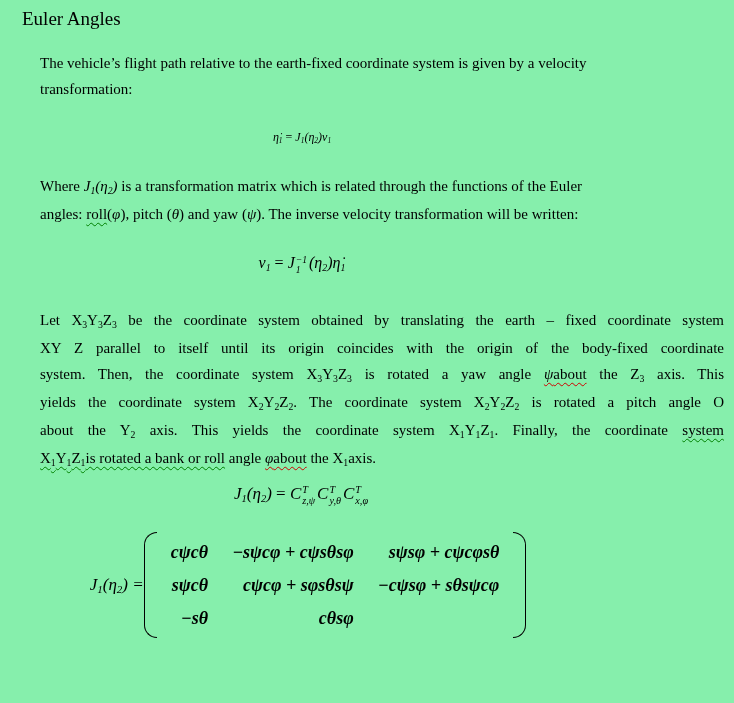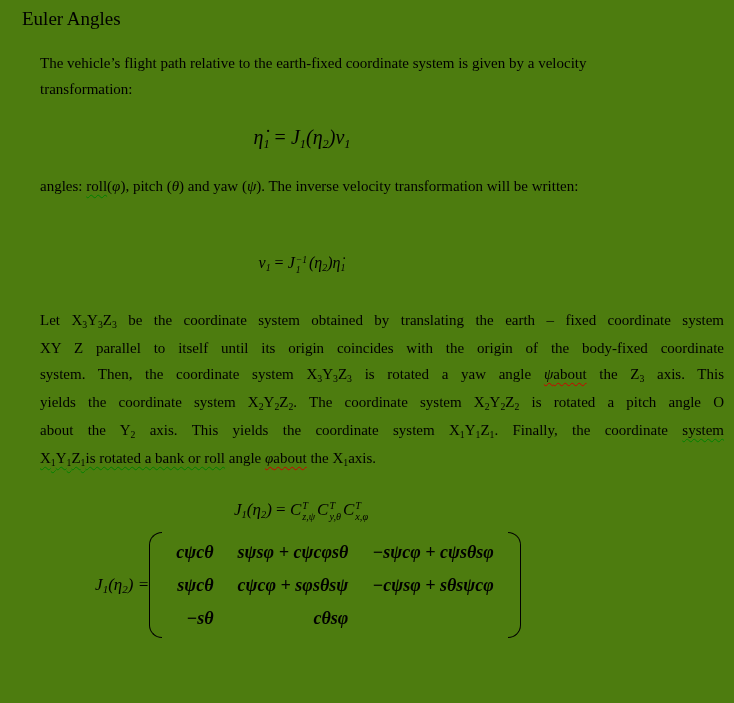--- a/index.html
+++ b/index.html
@@ -1,19 +1,19 @@
 <!DOCTYPE html>
 <html><head>
 <meta charset="utf-8">
 <style>
   html,body{margin:0;padding:0;}
   .page{
     position:relative;
     width:734px;height:703px;
-    background:#4d7c0f;color:#000000;
+    background:#86efac;color:#000000;
     font-family:"Liberation Serif","DejaVu Serif",serif;
     font-size:15px;
     overflow:hidden;
   }
   .doc-title{
     position:absolute;top:8px;left:22px;
     font-size:19px;font-weight:normal;margin:0;
   }
   .para{position:absolute;left:40px;width:686px;line-height:26px;}
   .p1{top:50px;}
@@ -32,23 +32,23 @@
     text-underline-offset:3px;text-decoration-skip-ink:none;
   }
   .sg.green{
     text-decoration-line:underline;text-decoration-style:wavy;
     text-decoration-color:#008000;text-decoration-thickness:1px;
     text-underline-offset:3px;text-decoration-skip-ink:none;text-align:center;
   }
 
   
   .eq{position:absolute;left:22px;width:560px;text-align:center;}
-  .eq1{top:120px;font-size:20px;line-height:34px;}
+  .eq1{top:120px;font-size:12px;line-height:34px;}
   .eq2{top:246px;font-size:16px;line-height:34px;}
-  .eq3{top:492px;font-size:17px;line-height:36px;}
+  .eq3{top:476px;font-size:17px;line-height:36px;}
   .eq .sg.sub{font-size:0.62em;top:0.3em;}
 
   .stack{
     display:inline-flex;flex-direction:column;align-items:flex-start;
     vertical-align:middle;line-height:1.05;font-size:0.6em;font-style:italic;
     margin:0 2px 0 1px;transform:translateY(1px);
   }
   .st-sup,.st-sub{display:block;}
 
   
@@ -82,20 +82,21 @@
   <h1 class="doc-title">Euler Angles</h1>
 
   <div class="para p1">
     <div class="line"><span class="sg">The vehicle’s flight path relative to the earth-fixed coordinate system is given by a velocity</span></div>
     <div class="line"><span class="sg">transformation:</span></div>
   </div>
 
   <div class="eq eq1"><span class="sg i">η̇</span><span class="sg i sub">1</span><span class="sg"> = </span><span class="sg i">J</span><span class="sg i sub">1</span><span class="sg i">(</span><span class="sg i">η</span><span class="sg i sub">2</span><span class="sg i">)</span><span class="sg i">ν</span><span class="sg i sub">1</span></div>
 
   <div class="para p2">
+    <div class="line"><span class="sg">Where  </span><span class="sg i">J</span><span class="sg i sub">1</span><span class="sg i">(</span><span class="sg i">η</span><span class="sg i sub">2</span><span class="sg i">)</span><span class="sg"> is a transformation matrix which is related through the functions of the Euler</span></div>
     <div class="line"><span class="sg">angles: </span><span class="sg green">roll</span><span class="sg">(</span><span class="sg i">φ</span><span class="sg">), pitch (</span><span class="sg i">θ</span><span class="sg">) and yaw (</span><span class="sg i">ψ</span><span class="sg">). The inverse velocity transformation will be written:</span></div>
   </div>
 
   <div class="eq eq2"><span class="sg i">ν</span><span class="sg i sub">1</span><span class="sg"> = </span><span class="sg i">J</span><span class="stack">
         <span class="st-sup">−1</span>
         <span class="st-sub">1</span>
       </span><span class="sg i">(</span><span class="sg i">η</span><span class="sg i sub">2</span><span class="sg i">)</span><span class="sg i">η̇</span><span class="sg i sub">1</span></div>
 
   <div class="para p3">
     <div class="line jline"><span class="sg">Let X</span><span class="sg sub">3</span><span class="sg">Y</span><span class="sg sub">3</span><span class="sg">Z</span><span class="sg sub">3</span><span class="sg"> be the coordinate system obtained by translating the earth – fixed coordinate system</span></div>
@@ -115,22 +116,22 @@
       </span><span class="sg i">C</span><span class="stack">
         <span class="st-sup">T</span>
         <span class="st-sub">x,φ</span>
       </span></div>
 
   <div class="matrix-wrap">
     <span class="matrix-label"><span class="sg i">J</span><span class="sg i sub">1</span><span class="sg i">(</span><span class="sg i">η</span><span class="sg i sub">2</span><span class="sg i">)</span><span class="sg"> =</span></span>
     <span class="mparen l"></span>
     <span class="mgrid">
       <span class="mcell">cψcθ</span>
+      <span class="mcell">−sψcφ + cψsθsφ</span>
       <span class="mcell">sψsφ + cψcφsθ</span>
-      <span class="mcell">−sψcφ + cψsθsφ</span>
       <span class="mcell">sψcθ</span>
       <span class="mcell">cψcφ + sφsθsψ</span>
       <span class="mcell">−cψsφ + sθsψcφ</span>
       <span class="mcell">−sθ</span>
       <span class="mcell">cθsφ</span>
     </span>
     <span class="mparen r"></span>
   </div>
 
 </div>

